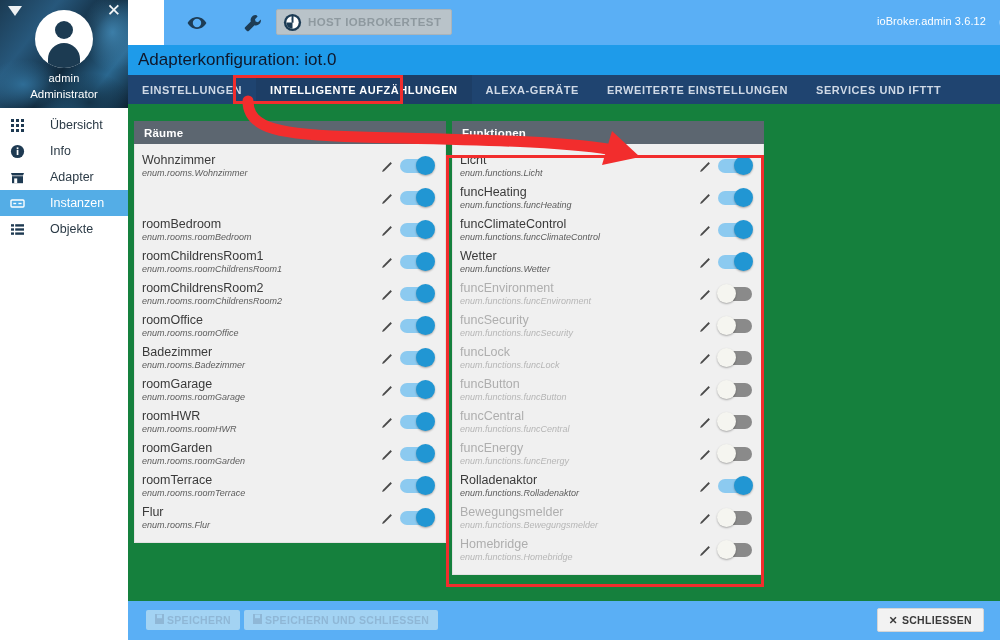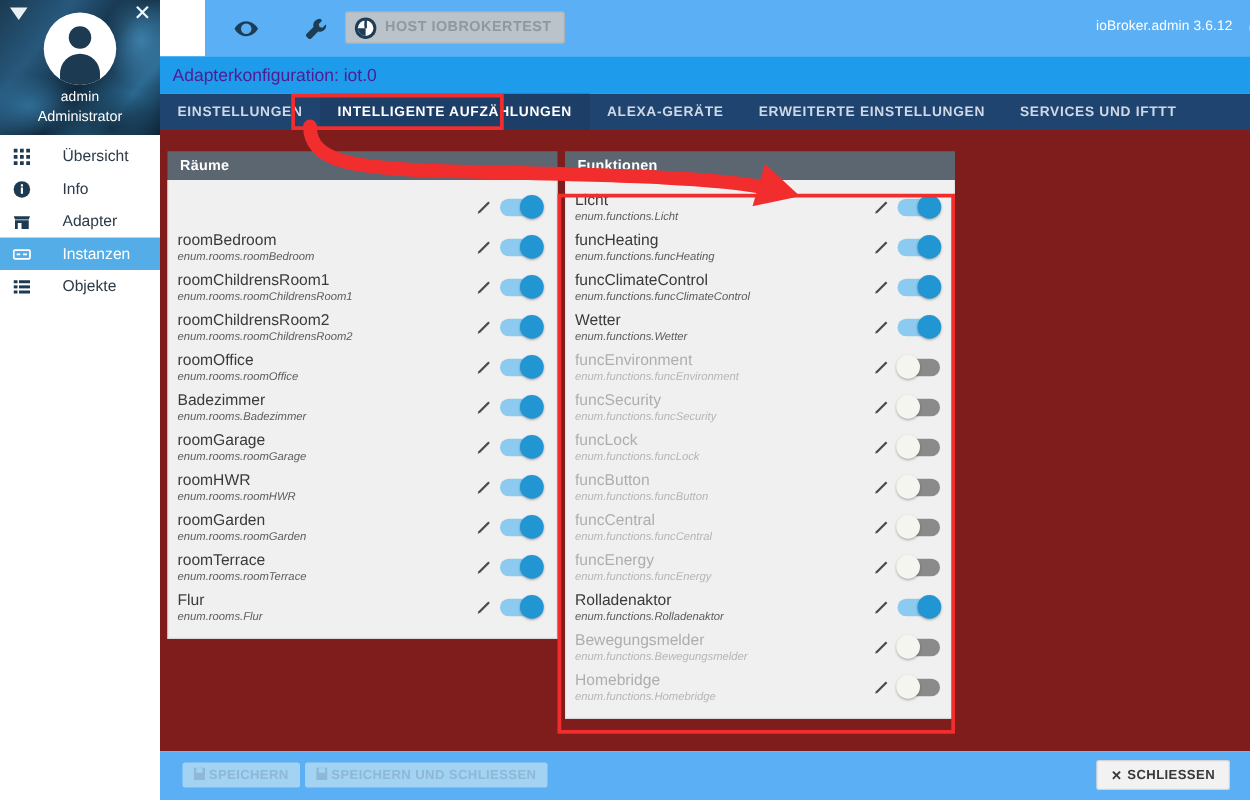--- a/index.html
+++ b/index.html
@@ -77,38 +77,38 @@
   .power-ico{ width:19px;height:19px; }
   .version{
     position:absolute; right:50px; top:15px; color:#ffffff;
     font-size:11px; letter-spacing:.1px;
   }
   .tb-power{ position:absolute; right:14px; top:11px; width:23px;height:23px; cursor:pointer;}
 
   
   .cfg-title{
     position:absolute; left:128px; top:45px; width:872px; height:30px;
-    background:#1e9bea; color:#4c1d95; font-size:14px;
+    background:#1e9bea; color:#0f172a; font-size:17px;
     display:flex; align-items:center; padding-left:10px;
   }
   .tabbar{
     position:absolute; left:128px; top:75px; width:872px; height:29px;
     background:#1f4470; display:flex; align-items:stretch;
   }
   .tab{
     display:flex; align-items:center; padding:0 14px;
     color:#cfd9e6; font-size:11px; font-weight:700; letter-spacing:.55px;
     cursor:pointer; white-space:nowrap;
   }
   .tab.active{ background:#1d3e66; color:#ffffff; }
 
   
   .content{
     position:absolute; left:128px; top:104px; width:872px; height:497px;
-    background:#7f1d1d;
+    background:#15803d;
   }
   .panel{ position:absolute; top:17px; }
   .panel-rooms{ left:6px; width:312px; }
   .panel-funcs{ left:324px; width:312px; }
   .panel-head{
     height:23px; background:#5c6670; color:#ffffff;
     font-size:11.5px; font-weight:700; display:flex; align-items:center;
     padding-left:10px; letter-spacing:.2px;
   }
   .panel-body{
@@ -295,20 +295,33 @@
   <div class="tab">ERWEITERTE EINSTELLUNGEN</div>
   <div class="tab">SERVICES UND IFTTT</div>
 </div>
 
 <div class="content">
 
   <div class="panel panel-rooms">
     <div class="panel-head">Räume</div>
     <div class="panel-body" id="rooms-body">
         <div class="row">
+          <div class="row-texts">
+            <div class="row-name">Wohnzimmer</div>
+            <div class="row-path">enum.rooms.Wohnzimmer</div>
+          </div>
+          <span class="pencil"><svg width="13" height="13" viewBox="0 0 13 13" fill="#4a4a4a">
+              <path d="M10.6 1.1 11.9 2.4 4.1 10.2 2.1 10.9 2.8 8.9z"></path>
+            </svg></span>
+          <div class="toggle on">
+            <div class="track"></div>
+            <div class="knob"></div>
+          </div>
+        </div>
+        <div class="row">
           <span class="pencil"><svg width="13" height="13" viewBox="0 0 13 13" fill="#4a4a4a">
               <path d="M10.6 1.1 11.9 2.4 4.1 10.2 2.1 10.9 2.8 8.9z"></path>
             </svg></span>
           <div class="toggle on">
             <div class="track"></div>
             <div class="knob"></div>
           </div>
         </div>
         <div class="row">
           <div class="row-texts">

